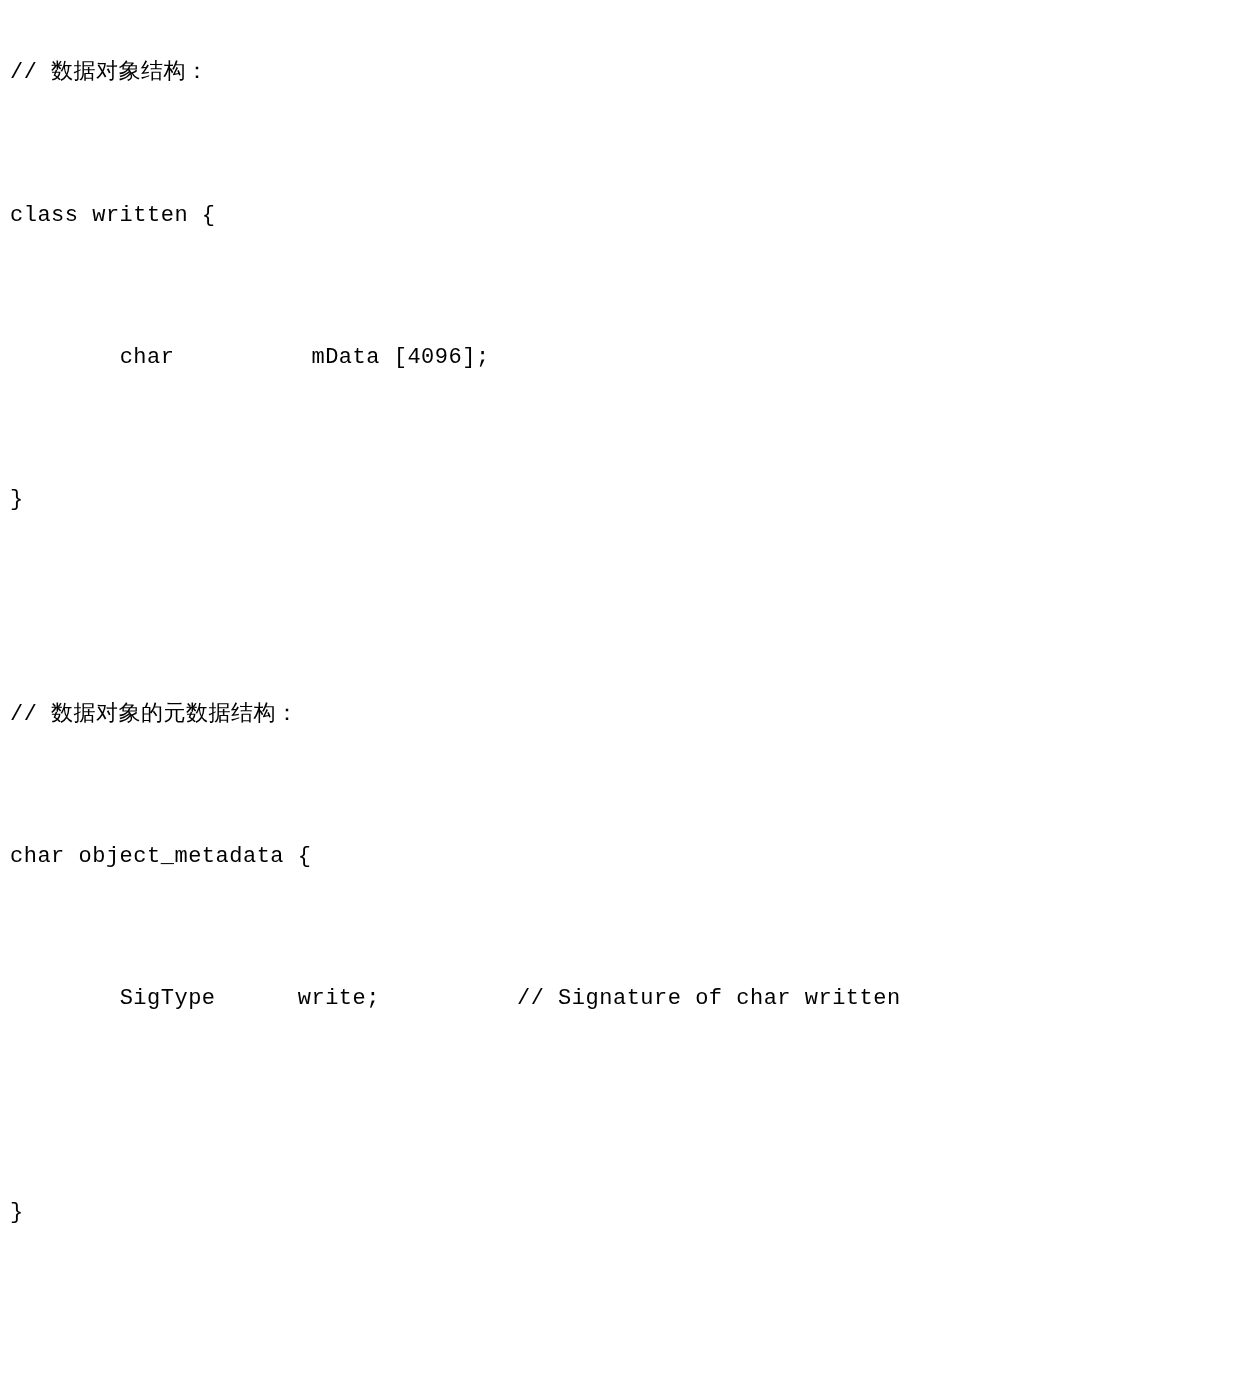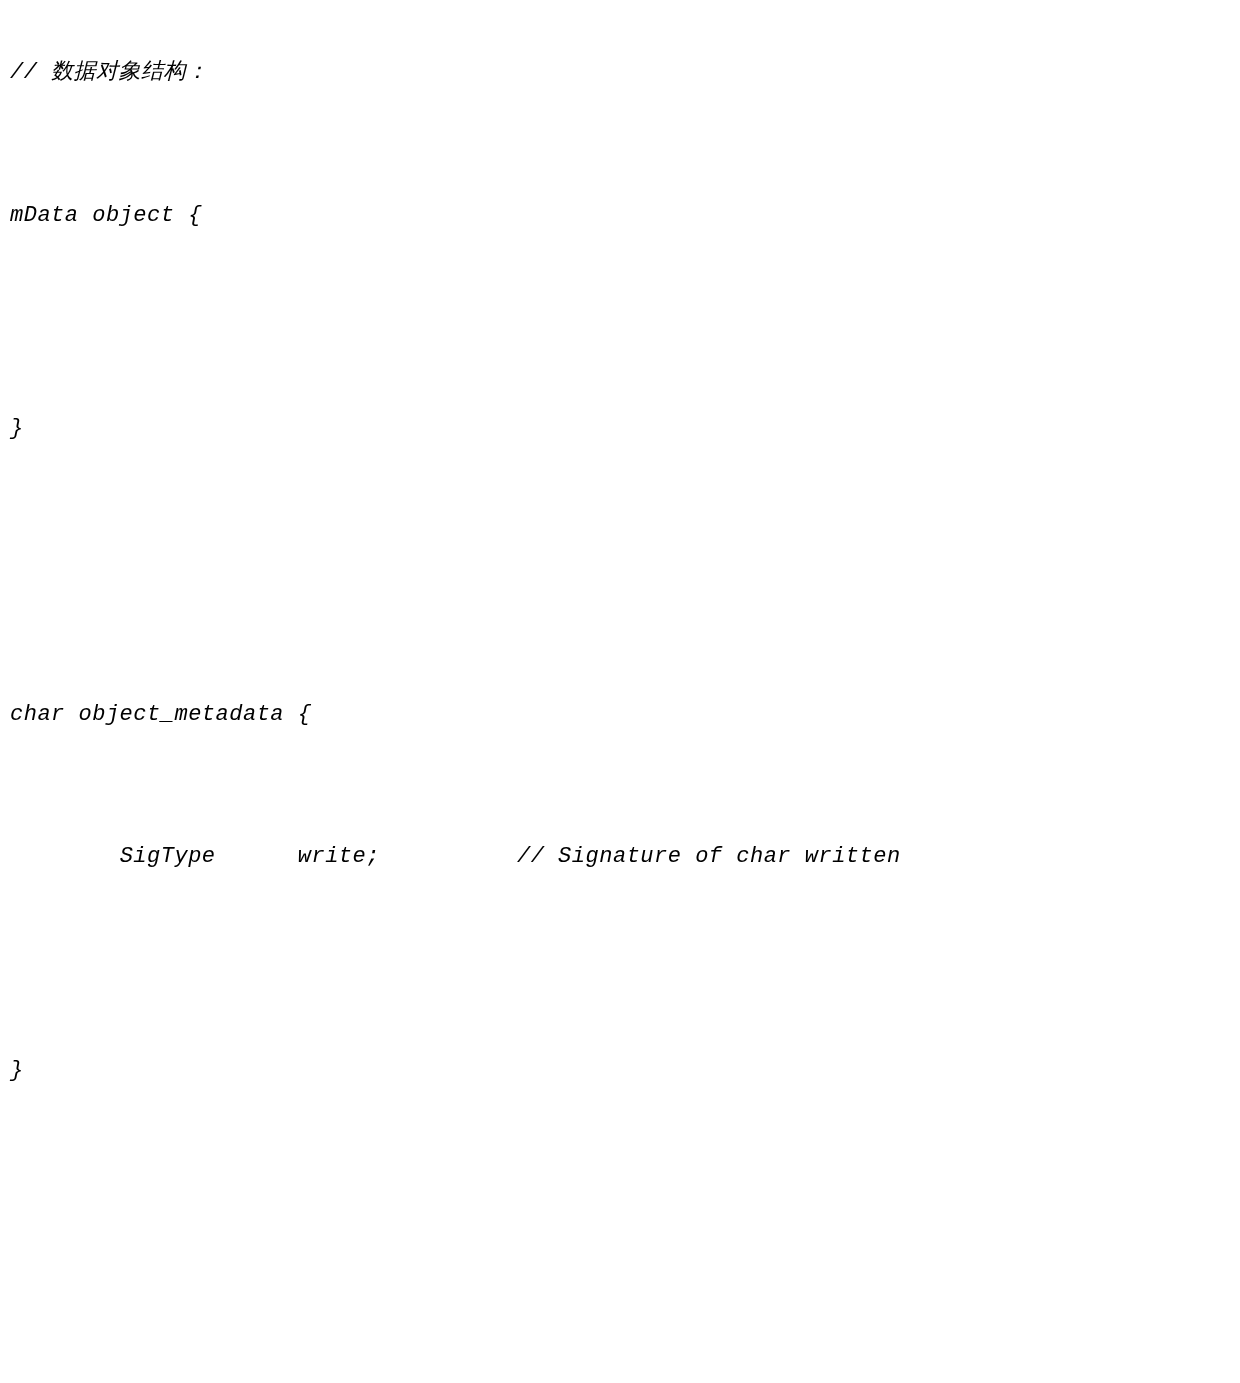--- a/index.html
+++ b/index.html
@@ -16,42 +16,43 @@
       color: #000000;
       width: 1240px;
     }
     .code-block {
       white-space: pre;
       letter-spacing: 0.5px;
     }
     .line {
       display: block;
       min-height: 36px;
-      font-style: italic;
     }
     .spacer {
       display: block;
       height: 36px;
     }
     .spacer-lg {
       display: block;
       height: 108px;
     }
   </style>
 </head>
 <body>
 
 <div class="code-block">
 <span class="line">// 数据对象结构：</span>
 <span class="spacer"></span>
-<span class="line">mData object {</span>
+<span class="line">class written {</span>
 <span class="spacer"></span>
+<span class="line">        <span>char</span>          <span>mData [4096];</span></span>
 <span class="spacer"></span>
 <span class="line">}</span>
 <span class="spacer-lg"></span>
+<span class="line">// 数据对象的元数据结构：</span>
 <span class="spacer"></span>
 <span class="line">char object_metadata {</span>
 <span class="spacer"></span>
 <span class="line">        <span>SigType</span>      <span>write;</span>          <span>// Signature of char written</span></span>
 <span class="spacer"></span>
 <span class="spacer"></span>
 <span class="line">}</span>
 <span class="spacer-lg"></span>
 
 

